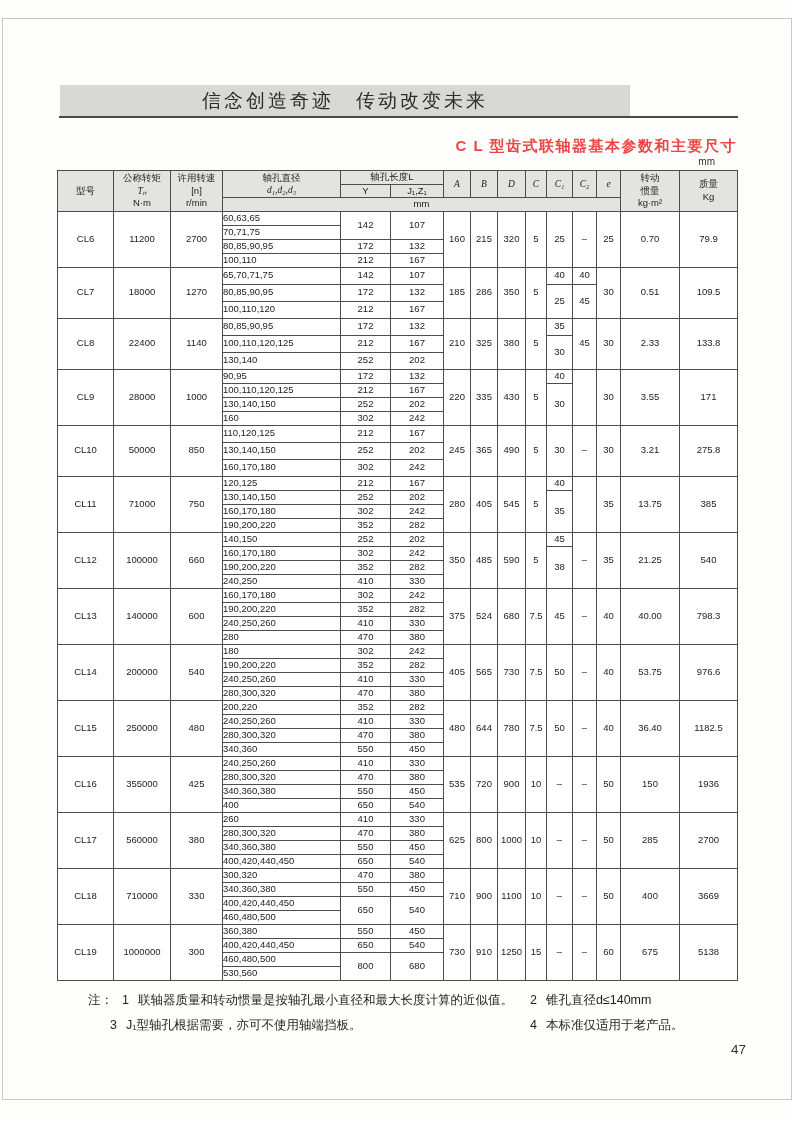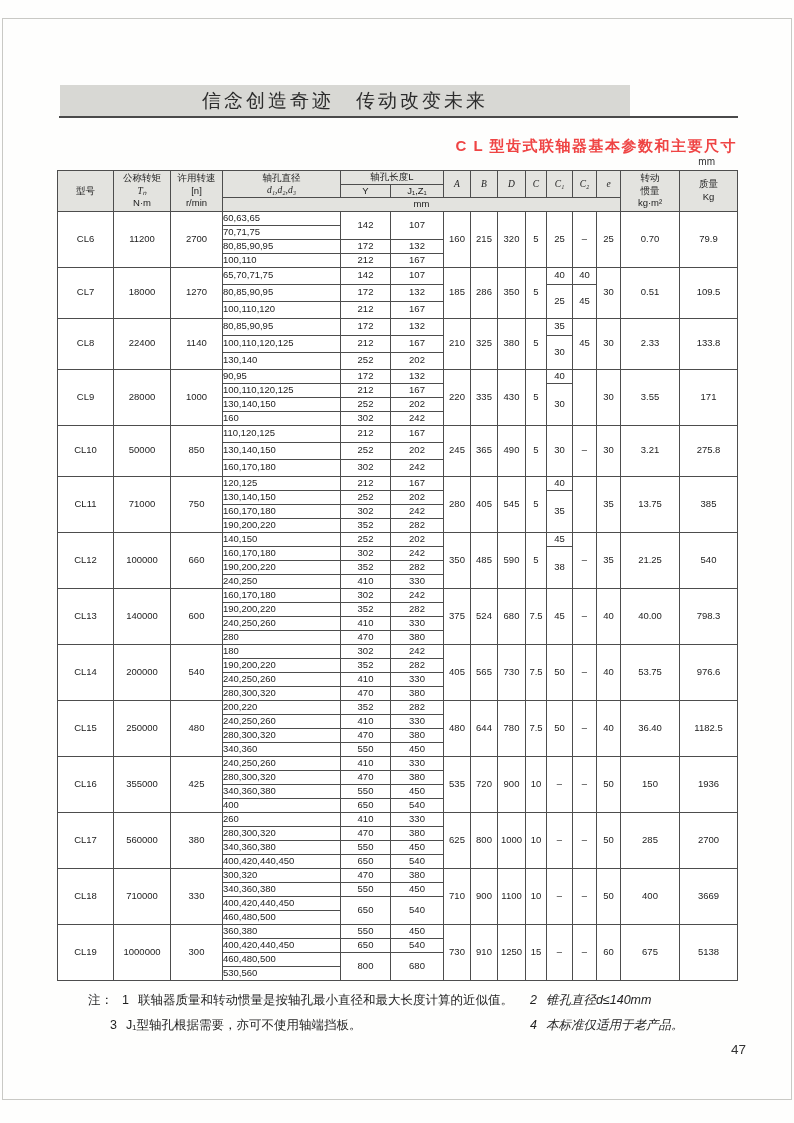--- a/index.html
+++ b/index.html
@@ -41,21 +41,21 @@
   .spec thead th { background:#e3e3df; }
   .spec td.bore { text-align:left; }
   .it { font-family:"Liberation Serif", serif; font-style:italic; }
   .notes {
     position:absolute; left:88px; top:992px; width:650px;
     font-size:12.5px; color:#1f1f1f;
   }
   .note-row { position:relative; height:25px; white-space:nowrap; }
   .note-row.indent { padding-left:22px; }
   .note-no { margin-right:9px; }
-  .note-right { position:absolute; left:442px; top:0;font-style:italic; }
+  .note-right { position:absolute; left:442px; top:0; }
   .note-right .note-no { margin-right:9px; }
   .pageno {
     position:absolute; right:48px; top:1042px; font-size:13.5px; color:#333;
   }
 </style>
 </head>
 <body>
 
 <div class="page">
   <div class="page-frame"></div>

